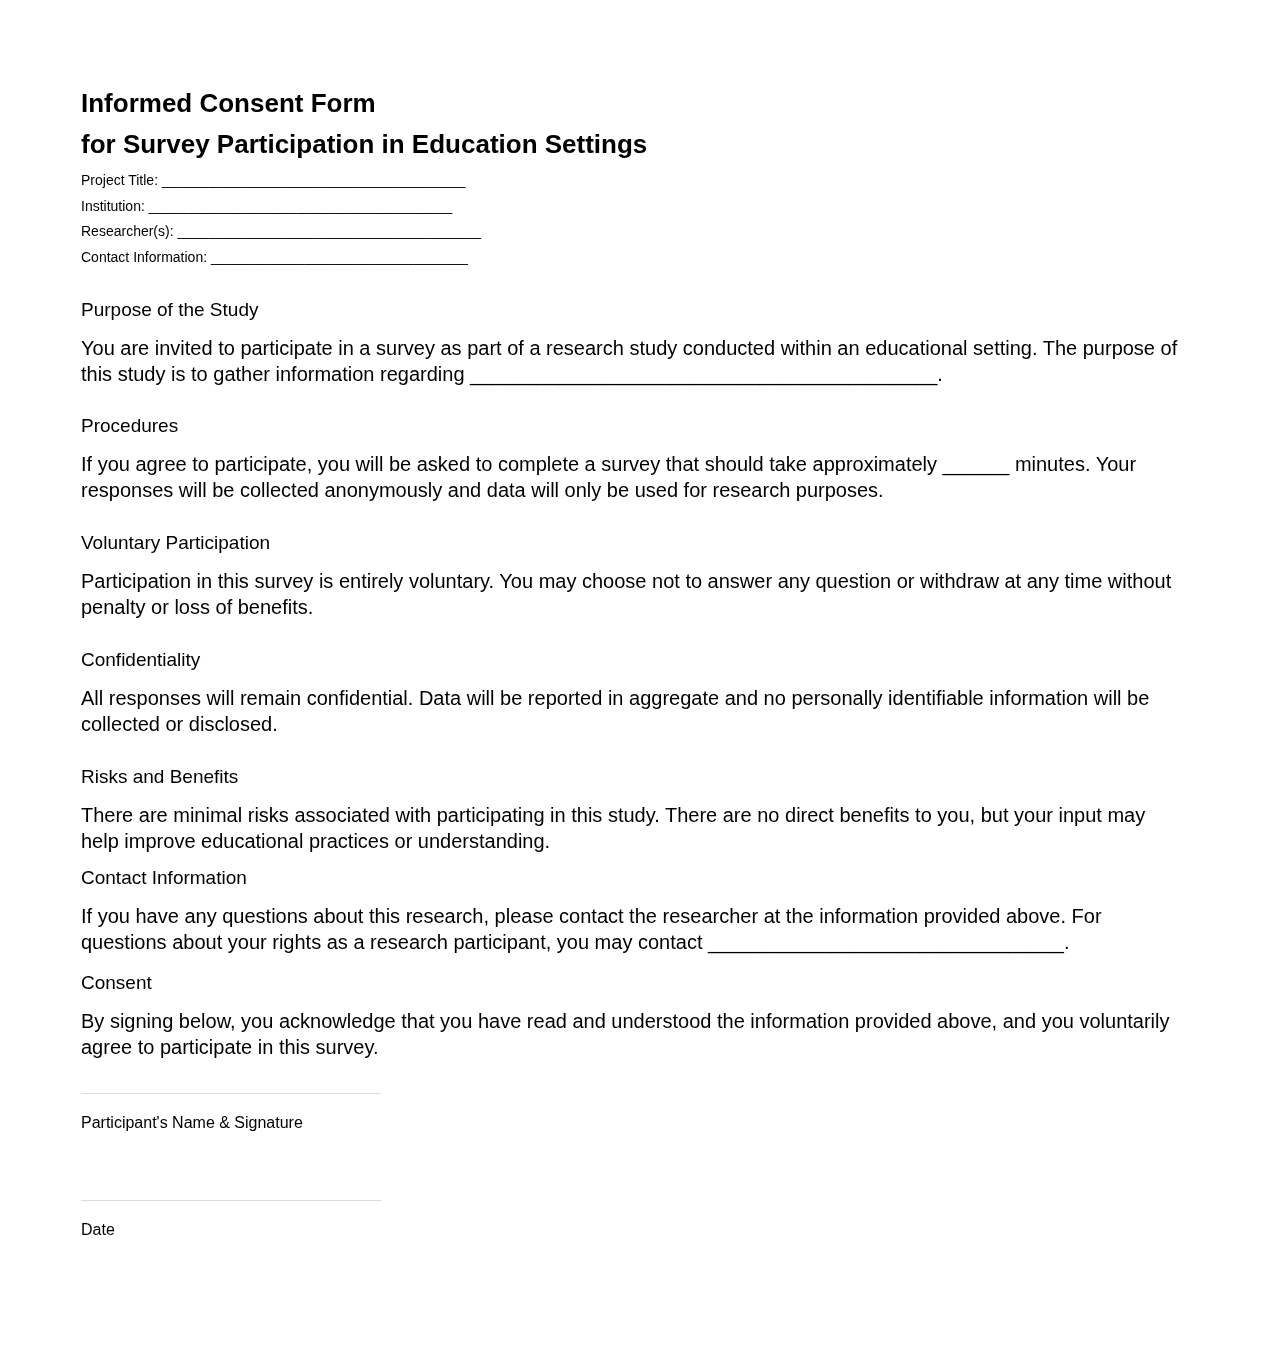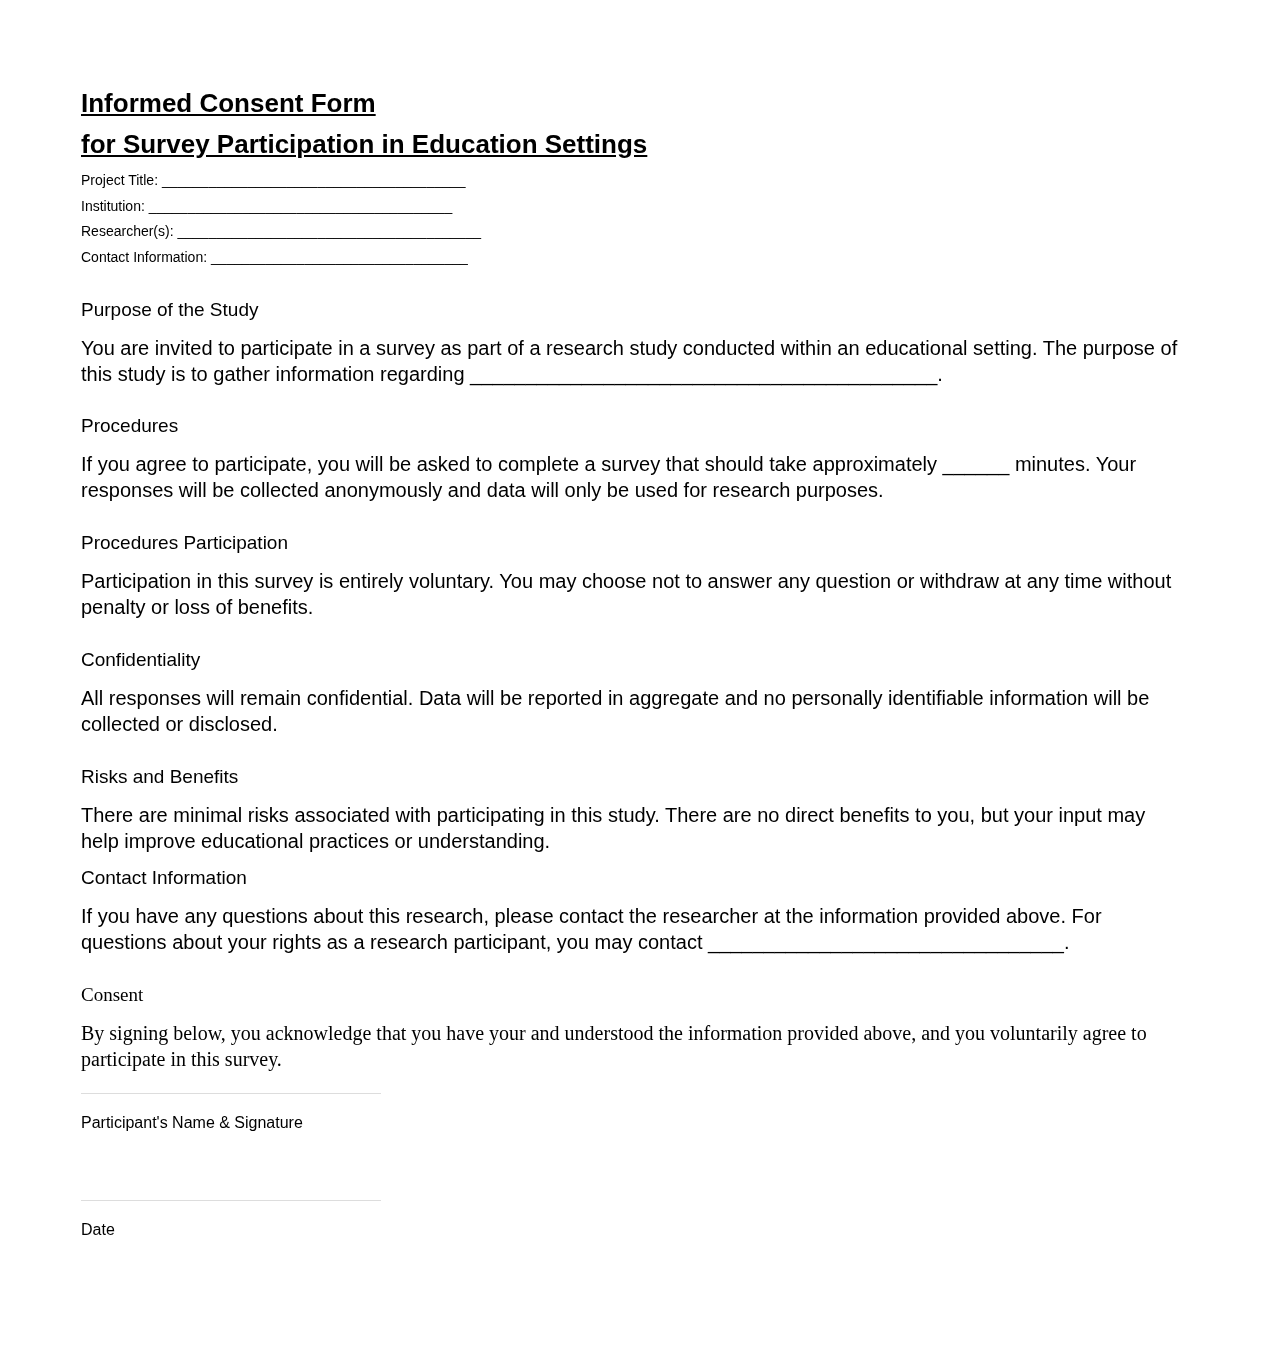--- a/index.html
+++ b/index.html
@@ -15,21 +15,20 @@
     position: absolute;
     left: 81px;
     top: 83px;
     width: 1100px;
   }
   .title {
     margin: 0;
     font-size: 26px;
     font-weight: bold;
     line-height: 41px;
-    text-decoration: underline;
   }
   .title span { display: block; }
   .fields {
     margin-top: 3px;
     font-size: 14px;
     font-weight: normal;
     line-height: 25.7px;
   }
   .field { display: block; white-space: pre; }
   .section { margin-top: 0; }
@@ -43,21 +42,21 @@
     margin: 13px 0 0 0;
     font-size: 20px;
     line-height: 26px;
   }
   .sec-purpose { margin-top: 27px; }
   .sec-procedures { margin-top: 27px; }
   .sec-voluntary { margin-top: 28px; }
   .sec-confidentiality { margin-top: 28px; }
   .sec-risks { margin-top: 28px; }
   .sec-contact { margin-top: 12px; }
-  .sec-consent { margin-top: 28px; font-family: Liberation Serif, serif; }
+  .sec-consent { margin-top: 16px; }
   .sig-block {
     position: absolute;
     left: 81px;
     width: 300px;
   }
   .sig-line {
     height: 0;
     border-top: 1px solid #dddddd;
     width: 300px;
   }
@@ -89,42 +88,42 @@
     <h2>Purpose of the Study</h2>
     <p>You are invited to participate in a survey as part of a research study conducted within an educational setting. The purpose of this study is to gather information regarding __________________________________________.</p>
   </div>
 
   <div class="section sec-procedures">
     <h2>Procedures</h2>
     <p>If you agree to participate, you will be asked to complete a survey that should take approximately ______ minutes. Your responses will be collected anonymously and data will only be used for research purposes.</p>
   </div>
 
   <div class="section sec-voluntary">
-    <h2>Procedures Participation</h2>
+    <h2>Voluntary Participation</h2>
     <p>Participation in this survey is entirely voluntary. You may choose not to answer any question or withdraw at any time without penalty or loss of benefits.</p>
   </div>
 
   <div class="section sec-confidentiality">
     <h2>Confidentiality</h2>
     <p>All responses will remain confidential. Data will be reported in aggregate and no personally identifiable information will be collected or disclosed.</p>
   </div>
 
   <div class="section sec-risks">
     <h2>Risks and Benefits</h2>
     <p>There are minimal risks associated with participating in this study. There are no direct benefits to you, but your input may help improve educational practices or understanding.</p>
   </div>
 
   <div class="section sec-contact">
     <h2>Contact Information</h2>
     <p>If you have any questions about this research, please contact the researcher at the information provided above. For questions about your rights as a research participant, you may contact ________________________________.</p>
   </div>
 
   <div class="section sec-consent">
     <h2>Consent</h2>
-    <p>By signing below, you acknowledge that you have your and understood the information provided above, and you voluntarily agree to participate in this survey.</p>
+    <p>By signing below, you acknowledge that you have read and understood the information provided above, and you voluntarily agree to participate in this survey.</p>
   </div>
 </div>
 
 <div class="sig-block sig-1">
   <div class="sig-line"></div>
   <div class="sig-label">Participant's Name &amp; Signature</div>
 </div>
 
 <div class="sig-block sig-2">
   <div class="sig-line"></div>

